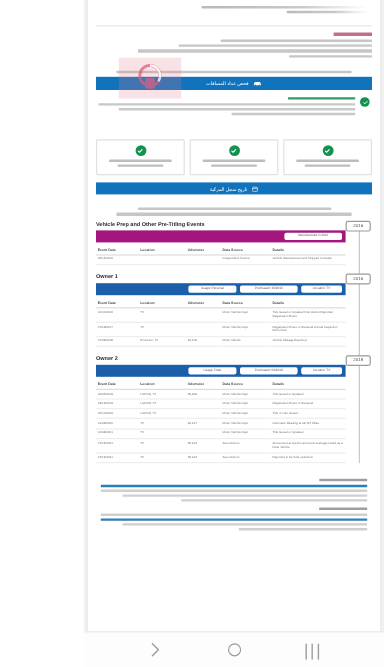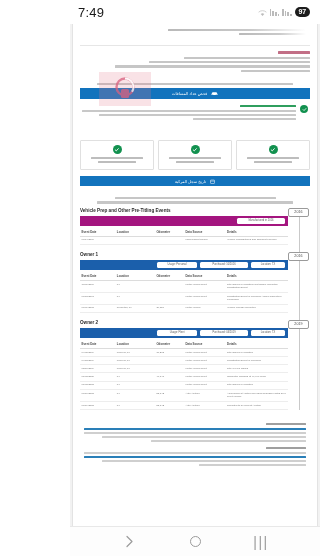--- a/index.html
+++ b/index.html
@@ -159,44 +159,20 @@
   .nav-btn { color: #9b9b9b; display: flex; align-items: center; justify-content: center; width: 24px; height: 24px; }
   .nav-recents { font-size: 14px; letter-spacing: 1.5px; line-height: 1; }
   .nav-home { width: 11px; height: 11px; border: 1.3px solid #9b9b9b; border-radius: 50%; }
   .nav-back { font-size: 13px; line-height: 1; }
 </style>
 </head>
 <body>
 
 <div class="phone">
 
-  <div class="statusbar">
-    <div class="sb-left">
-      <span class="battery-pill">97</span>
-      <span class="sig">
-          <i></i>
-          <i></i>
-          <i></i>
-          <i></i>
-        </span>
-      <span class="sig">
-          <i></i>
-          <i></i>
-          <i></i>
-          <i></i>
-        </span>
-      <span class="wifi-ic">
-        <svg width="9" height="7" viewBox="0 0 9 7">
-            <path d="M4.5 6 L6.3 3.9 A2.8 2.8 0 0 0 2.7 3.9 Z" fill="#7a7a7a"></path>
-            <path d="M0.6 2.2 A5.8 5.8 0 0 1 8.4 2.2" stroke="#8a8a8a" stroke-width=".8" fill="none"></path>
-          </svg>
-      </span>
-    </div>
-    <span class="sb-time">7:49</span>
-  </div>
 
   <div class="viewport">
     <div class="doc">
       <div class="sheet">
 
         <div class="hdr-lines">
           <div class="w1"></div>
             <div class="w2"></div>
         </div>
         <div class="rule"></div>

